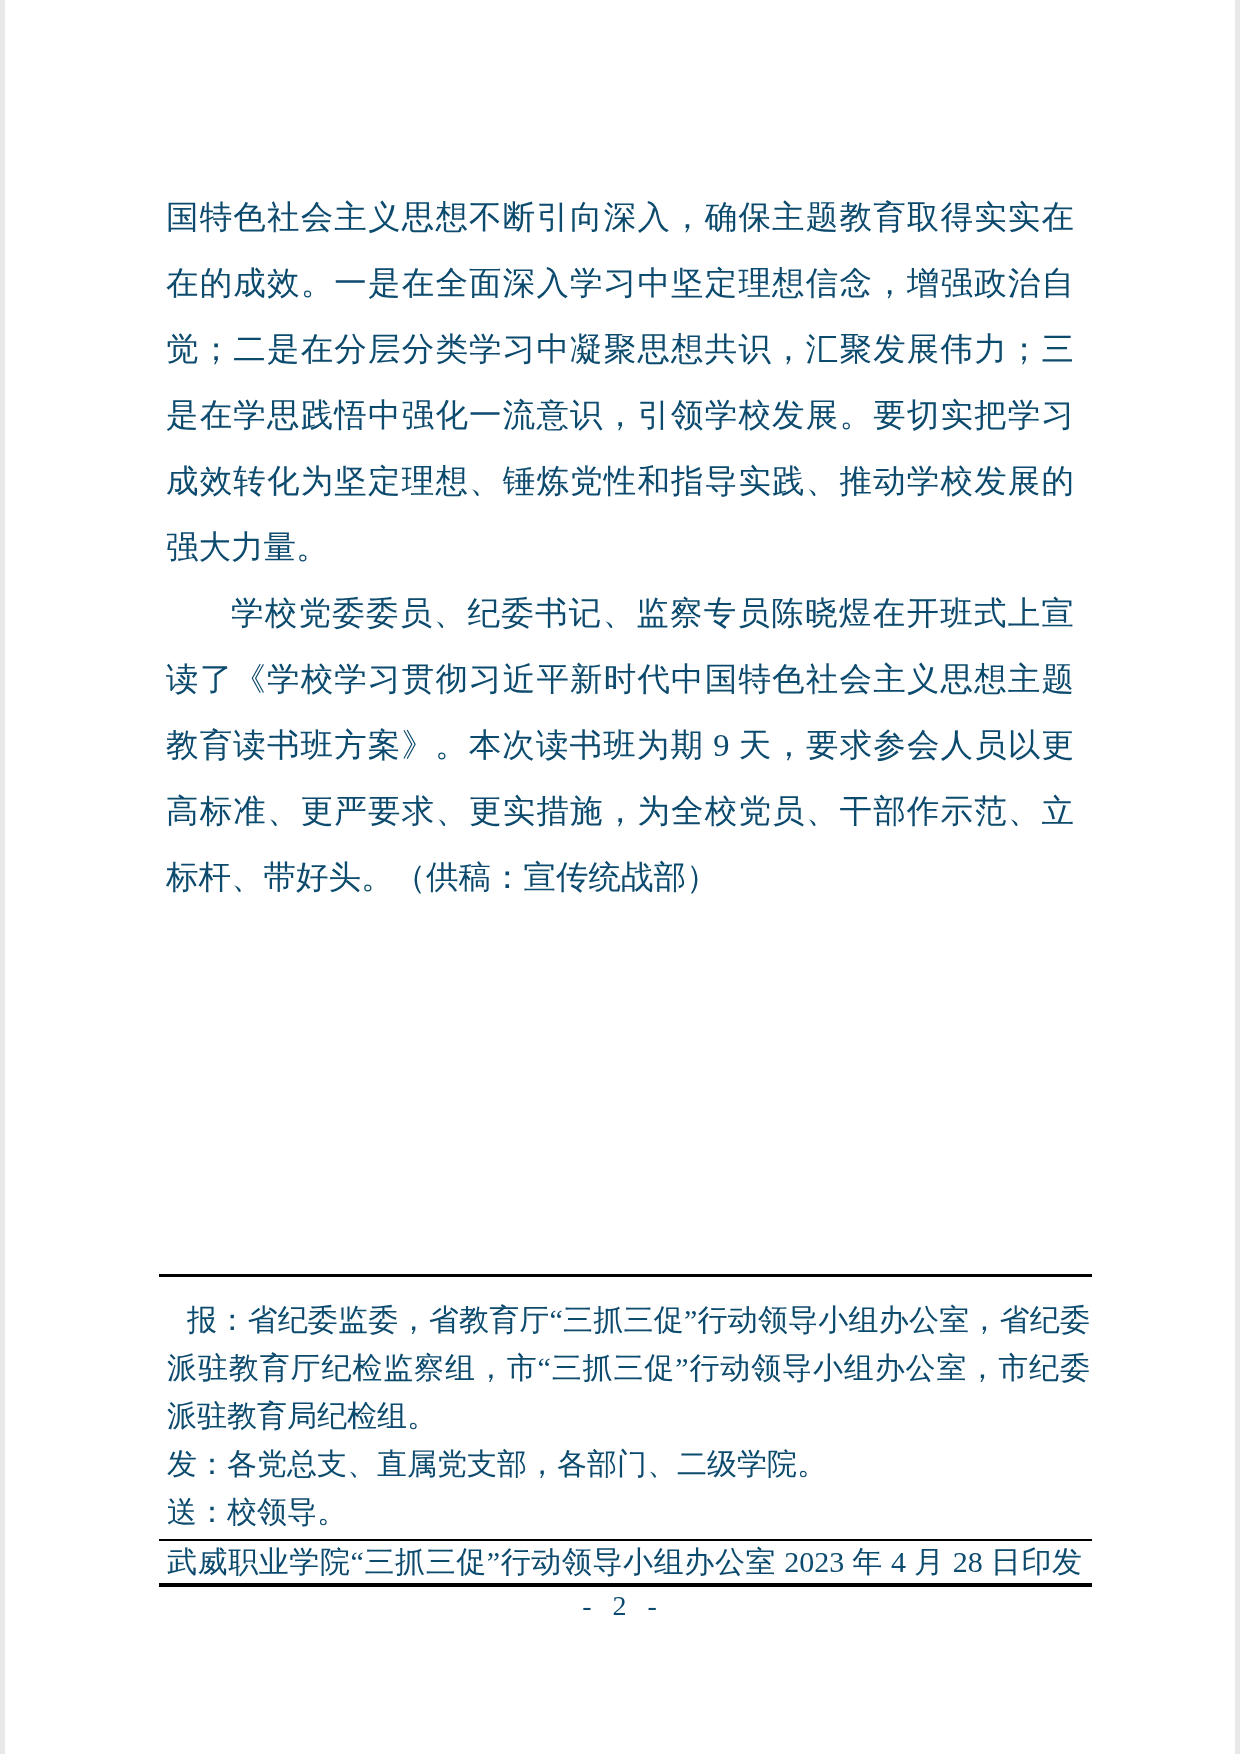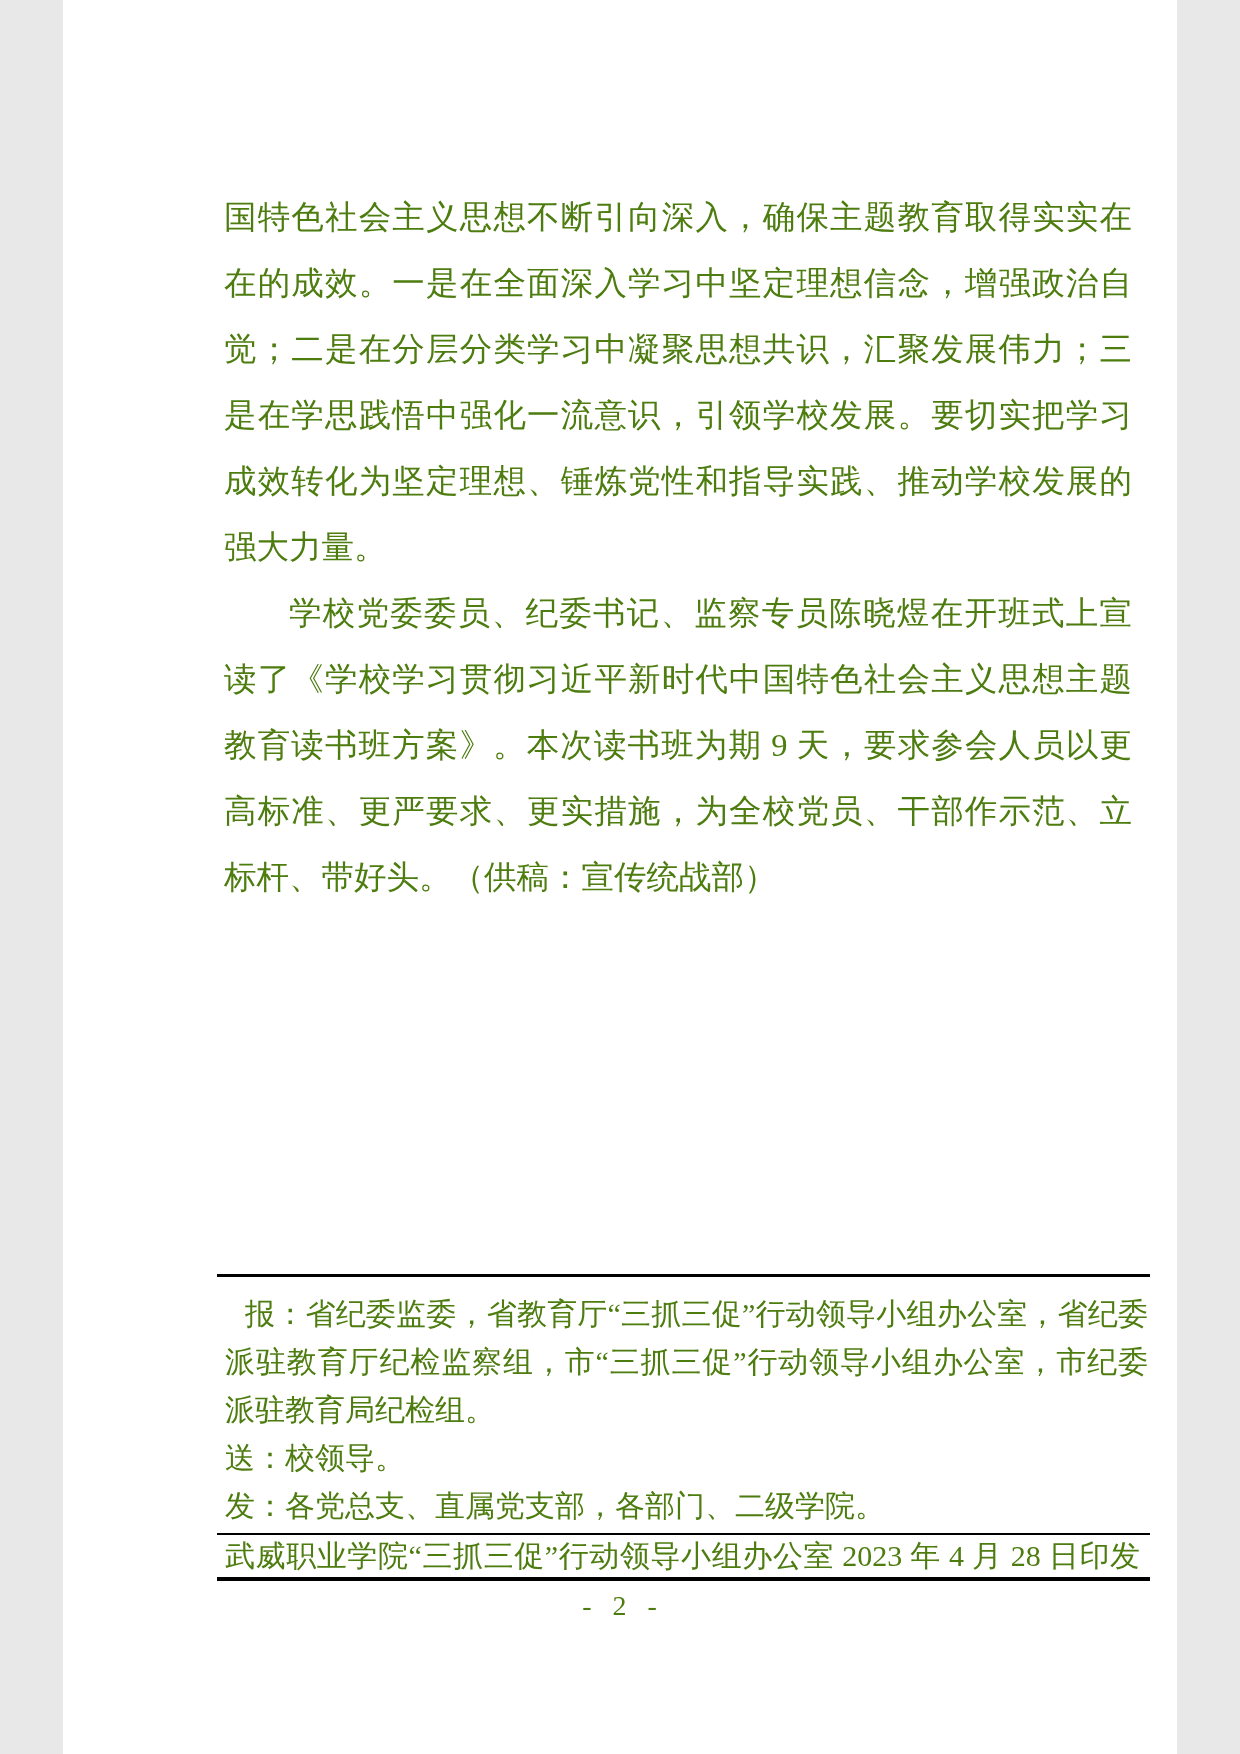--- a/index.html
+++ b/index.html
@@ -2,25 +2,25 @@
 <html><head>
 <meta charset="utf-8">
 <style>
   html, body {
     margin: 0;
     padding: 0;
     background: #e8e8e8;
   }
   .page {
     position: relative;
-    width: 1114px;
+    width: 1230px;
     height: 1754px;
     margin: 0 auto;
     background: #ffffff;
-    color: #4d7c0f;
+    color: #0c4a6e;
     font-family: "Liberation Serif", "DejaVu Serif", serif;
     overflow: hidden;
   }
   
   .body-text {
     position: absolute;
     left: 161px;
     top: 184px;
     width: 908px;
     font-size: 32.5px;
@@ -42,21 +42,21 @@
     width: 933px;
   }
   .rule {
     width: 100%;
     border-top: 3px solid #000000;
     height: 0;
   }
   .rule-mid    { border-top-width: 2px; }
   .rule-bottom { border-top-width: 4px; }
   .dist {
-    padding: 13px 2px 3px 8px;
+    padding: 19px 2px 3px 8px;
     font-size: 30px;
     line-height: 48px;
     text-align: justify;
   }
   .dist p {
     margin: 0;
     padding: 0;
   }
   .dist p:first-child {
     text-indent: 20px;
@@ -90,22 +90,22 @@
   <div class="body-text">
     <p>国特色社会主义思想不断引向深入，确保主题教育取得实实在在的成效。一是在全面深入学习中坚定理想信念，增强政治自觉；二是在分层分类学习中凝聚思想共识，汇聚发展伟力；三是在学思践悟中强化一流意识，引领学校发展。要切实把学习成效转化为坚定理想、锤炼党性和指导实践、推动学校发展的强大力量。</p>
     <p class="indent">学校党委委员、纪委书记、监察专员陈晓煜在开班式上宣读了《学校学习贯彻习近平新时代中国特色社会主义思想主题教育读书班方案》。本次读书班为期 9 天，要求参会人员以更高标准、更严要求、更实措施，为全校党员、干部作示范、立标杆、带好头。（供稿：宣传统战部）</p>
   </div>
 
   <div class="footer-block">
     <div class="rule rule-top"></div>
 
     <div class="dist">
       <p><span>报：</span><span>省纪委监委，省教育厅“三抓三促”行动领导小组办公室，省纪委派驻教育厅纪检监察组，市“三抓三促”行动领导小组办公室，市纪委派驻教育局纪检组。</span></p>
+      <p><span>发：</span><span>各党总支、直属党支部，各部门、二级学院。</span></p>
       <p><span>送：</span><span>校领导。</span></p>
-      <p><span>发：</span><span>各党总支、直属党支部，各部门、二级学院。</span></p>
     </div>
 
     <div class="rule rule-mid"></div>
 
     <p class="issuer">武威职业学院“三抓三促”行动领导小组办公室 2023 年 4 月 28 日印发</p>
 
     <div class="rule rule-bottom"></div>
   </div>
 
   <div class="page-number">- 2 -</div>

